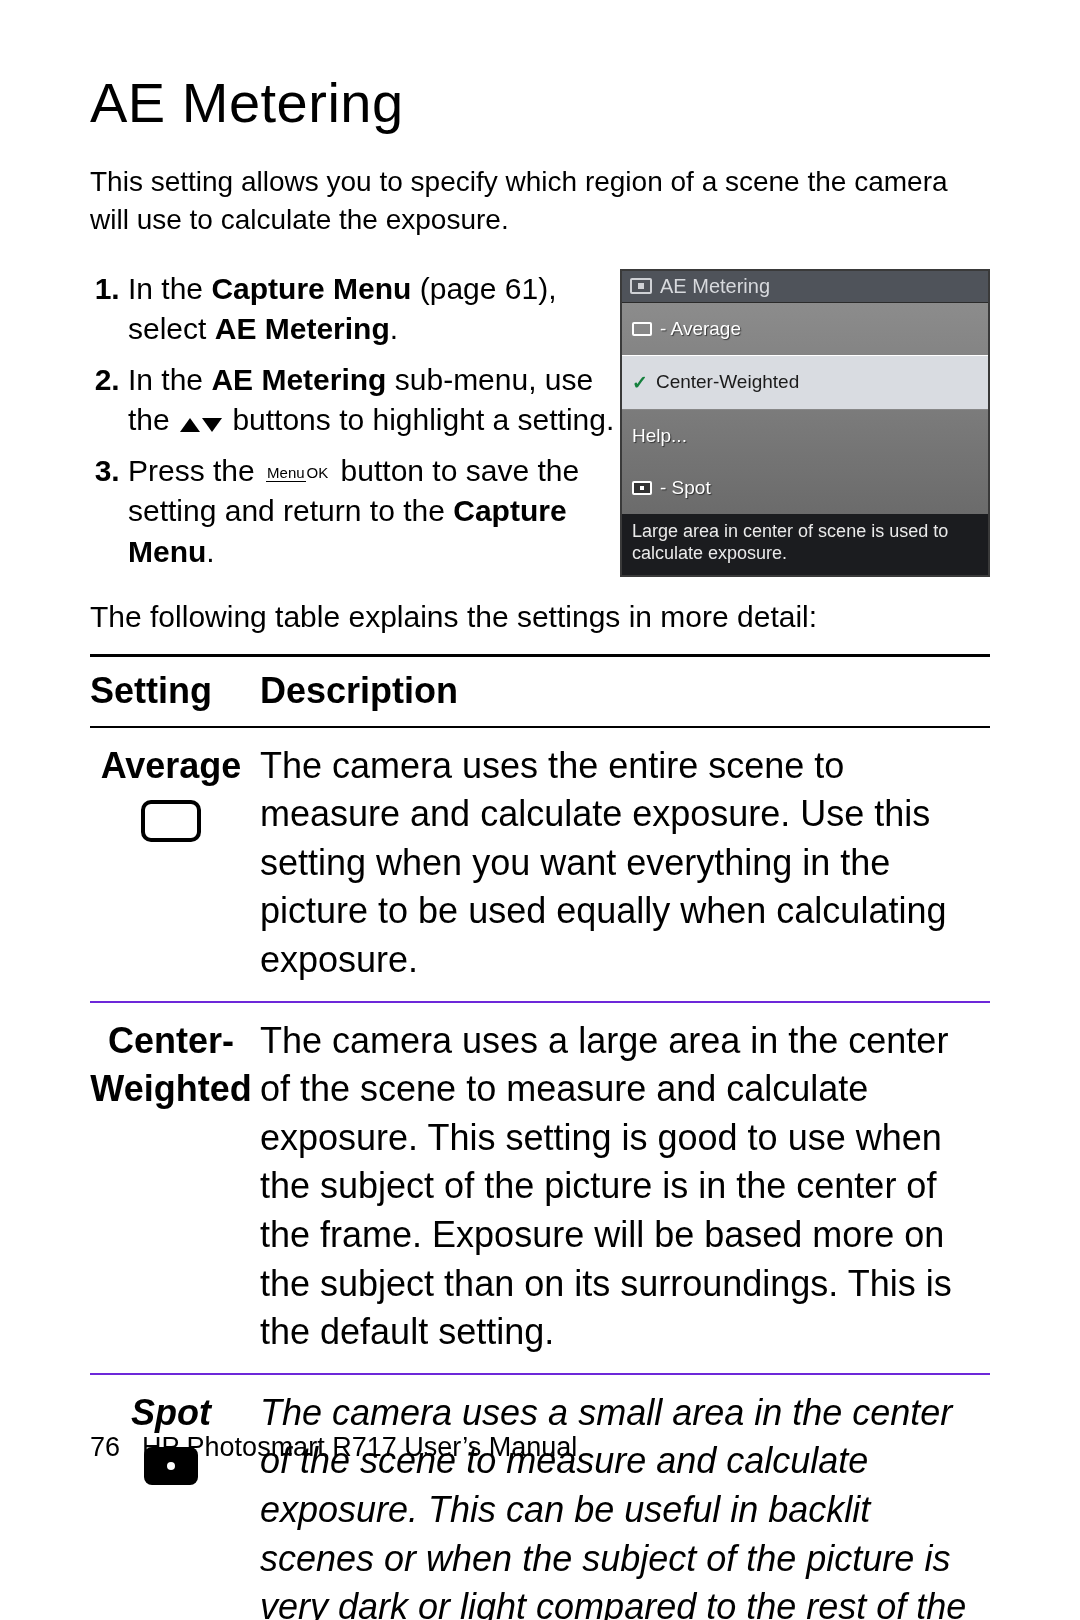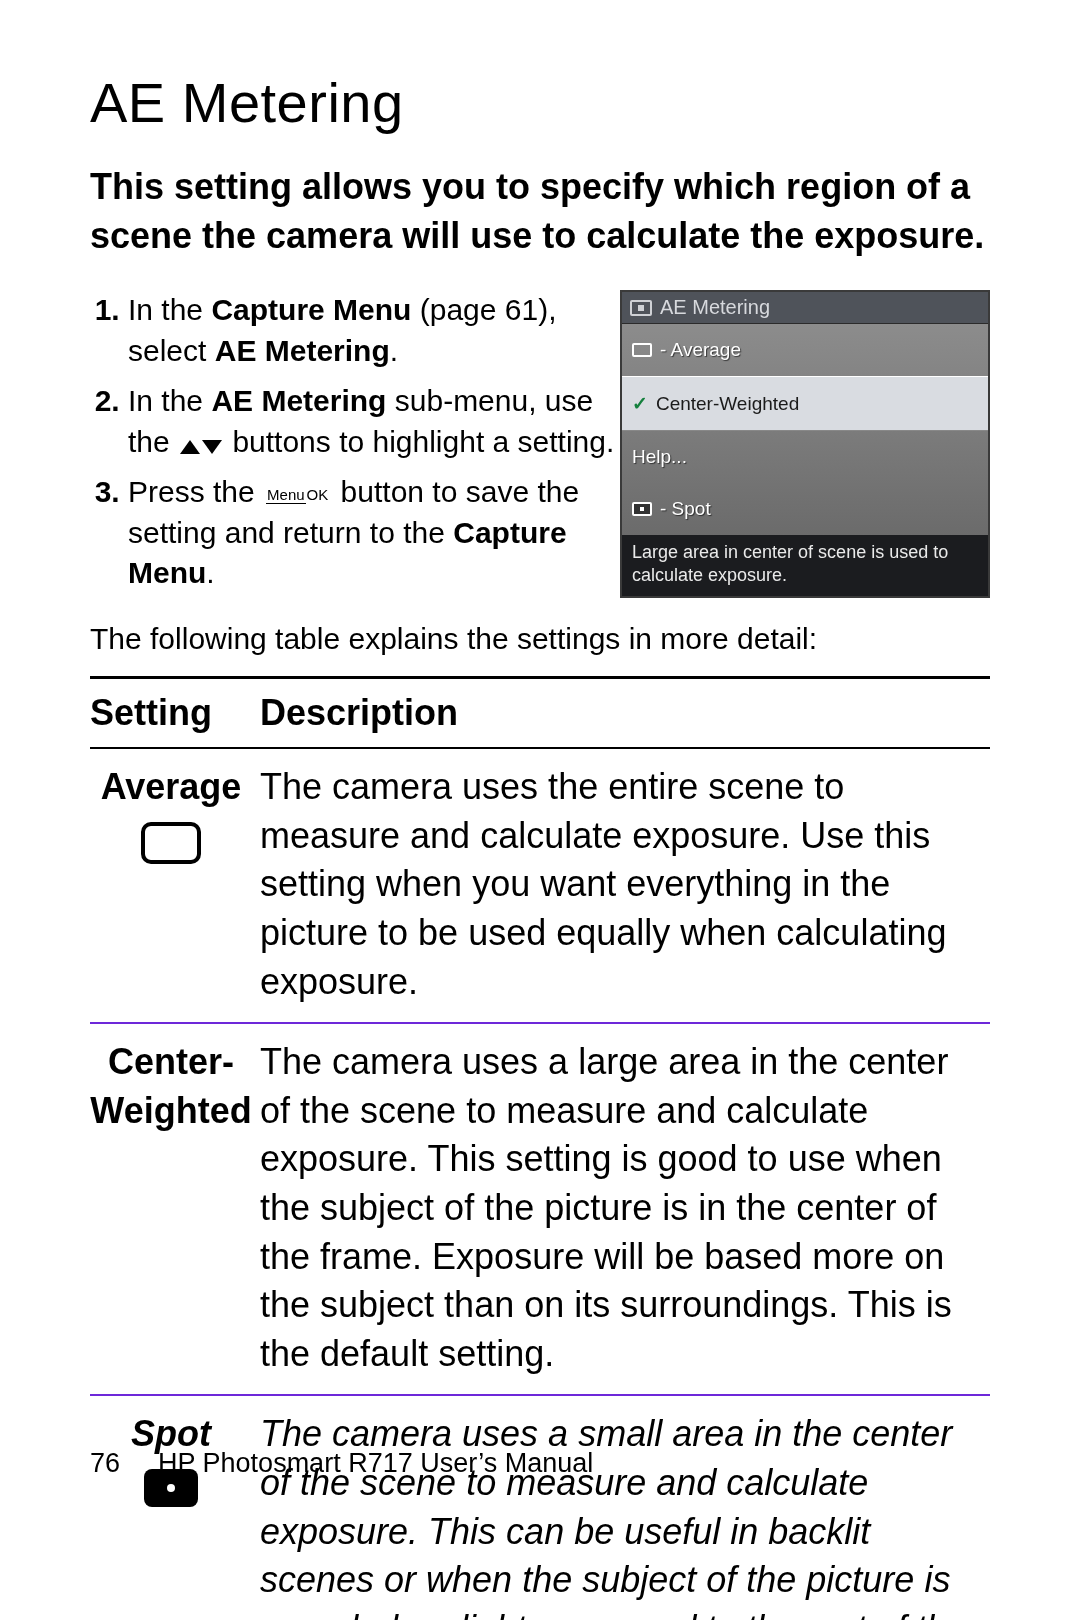--- a/index.html
+++ b/index.html
@@ -15,24 +15,24 @@
     width: 1080px; height: 1523px;
     padding: 70px 90px 60px 90px;
   }
   h1.title {
     font-size: 56px;
     font-weight: 400;
     margin: 0 0 28px 0;
     letter-spacing: 0.5px;
   }
   p.intro {
-    font-size: 36px;
+    font-size: 28px;
     line-height: 1.35;
     margin: 0 0 30px 0;
-    font-weight: 700;
+    font-weight: 400;
   }
   .steps-wrap {
     display: flex; gap: 4px; align-items: flex-start;
     margin-bottom: 18px;
   }
   ol.steps {
     flex: 1;
     margin: 0; padding: 0 0 0 38px;
     font-size: 30px;
     line-height: 1.35;
@@ -125,23 +125,23 @@
     background:#000; border-radius: 8px; position: relative;
   }
   .ic-spot::after {
     content:""; position:absolute; left:50%; top:50%;
     width:8px; height:8px; background:#fff; border-radius:50%;
     transform: translate(-50%,-50%);
   }
   table.settings tbody tr:last-child td { border-bottom: 3px solid #701a75; font-style: italic; }
 
   .footer {
-    position: absolute; left: 90px; bottom: 44px;
+    position: absolute; left: 90px; bottom: 60px;
     font-size: 27px; font-weight: 300;
-    display: flex; gap: 38px;
+    display: flex; gap: 22px;
   }
   .footer .pg { }
 </style>
 </head>
 <body>
 
 <div class="page">
 
   <h1 class="title">AE Metering</h1>
 

